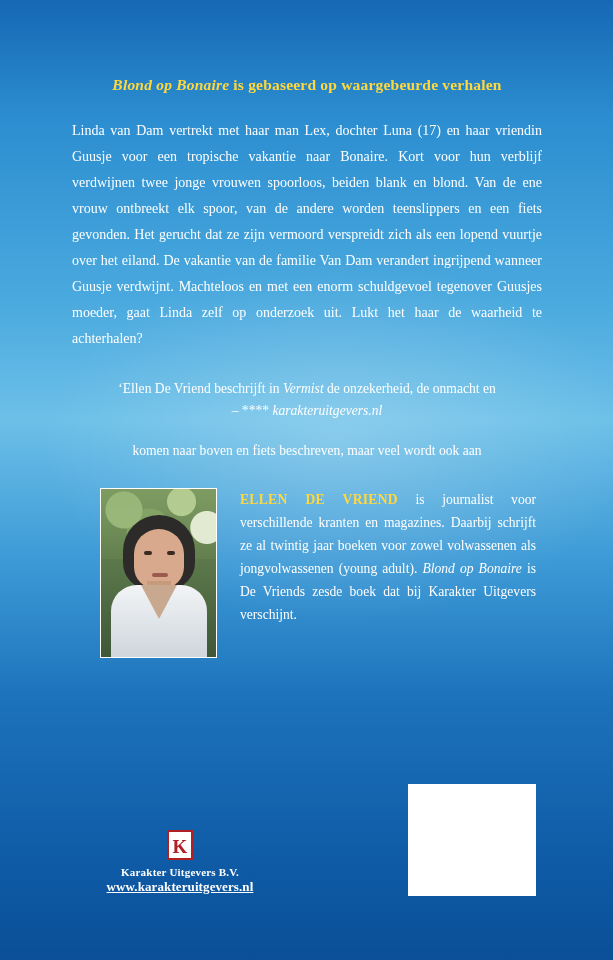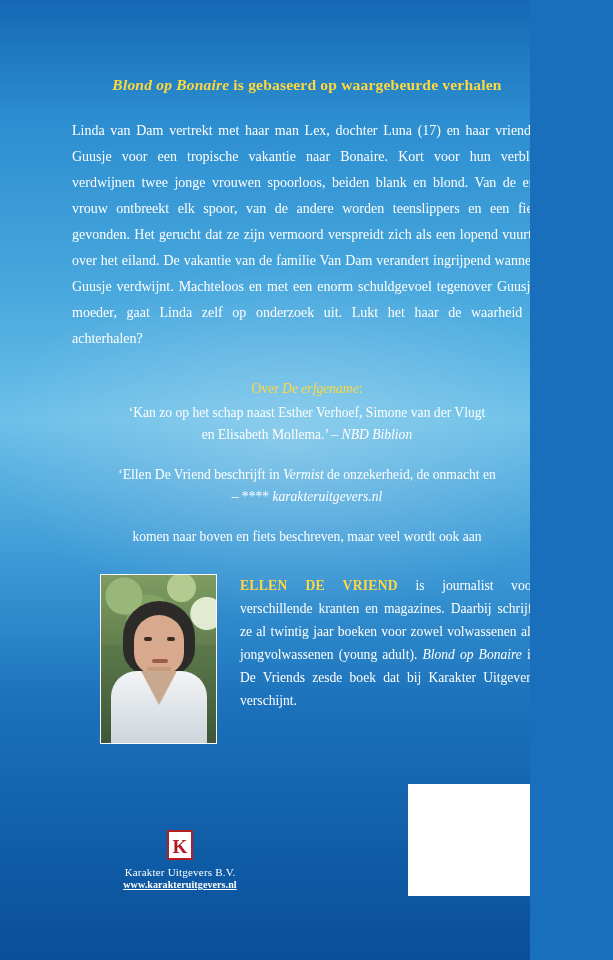--- a/index.html
+++ b/index.html
@@ -8,21 +8,21 @@
   }
   body {
     width: 613px;
     height: 960px;
     font-family: "Liberation Serif", serif;
     background: #1a6fbd;
     overflow: hidden;
   }
   .page {
     position: relative;
-    width: 530px;
+    width: 613px;
     height: 960px;
     background: linear-gradient(to bottom,
        #1668b4 0px,
        #2c8ed0 120px,
        #4aa9de 300px,
        #6cc0e8 420px,
        #3d9ad6 560px,
        #1c72bb 700px,
        #0f5ba6 860px,
        #0a4f98 960px);
@@ -188,26 +188,26 @@
     font-family: "Liberation Serif", serif;
     font-size: 19px;
     font-weight: bold;
     line-height: 30px;
     text-align: center;
     box-sizing: border-box;
   }
   .pub-name {
     color: #ffffff;
     font-size: 11px;
-    font-weight: normal;
+    font-weight: bold;
     letter-spacing: .2px;
   }
   .pub-url {
     color: #ffffff;
-    font-size: 10px;
+    font-size: 13px;
     font-weight: bold;
     text-decoration: underline;
     letter-spacing: .1px;
     margin-top: 1px;
   }
 
   .barcode {
     position: absolute;
     left: 408px;
     top: 784px;
@@ -222,29 +222,20 @@
 <div class="page">
 
   <div class="content">
 
     <div class="headline">
       <em>Blond op Bonaire</em><span class="reg"> is gebaseerd op waargebeurde verhalen</span>
     </div>
 
     <p class="blurb">Linda van Dam vertrekt met haar man Lex, dochter Luna (17) en haar vriendin Guusje voor een tropische vakantie naar Bonaire. Kort voor hun verblijf verdwijnen twee jonge vrouwen spoorloos, beiden blank en blond. Van de ene vrouw ontbreekt elk spoor, van de andere worden teenslippers en een fiets gevonden. Het gerucht dat ze zijn vermoord verspreidt zich als een lopend vuurtje over het eiland. De vakantie van de familie Van Dam verandert ingrijpend wanneer Guusje verdwijnt. Machteloos en met een enorm schuldgevoel tegenover Guusjes moeder, gaat Linda zelf op onderzoek uit. Lukt het haar de waarheid te achterhalen?</p>
 
-    <div class="quote-block">
-      <div class="quote-head">
-        <span>Over </span><span class="it">De erfgename</span><span>:</span>
-      </div>
-      <div class="quote-body">
-        <div>‘Kan zo op het schap naast Esther Verhoef, Simone van der Vlugt</div>
-        <div>en Elisabeth Mollema.’ – <span class="it">NBD Biblion</span></div>
-      </div>
-    </div>
 
     <div class="quote-block">
       <div class="quote-body">
         <div>‘Ellen De Vriend beschrijft in <span class="it">Vermist</span> de onzekerheid, de onmacht en</div>
         <div>– **** <span class="it">karakteruitgevers.nl</span></div>
       </div>
     </div>
 
     <div class="quote-block">
       <div class="quote-body">

